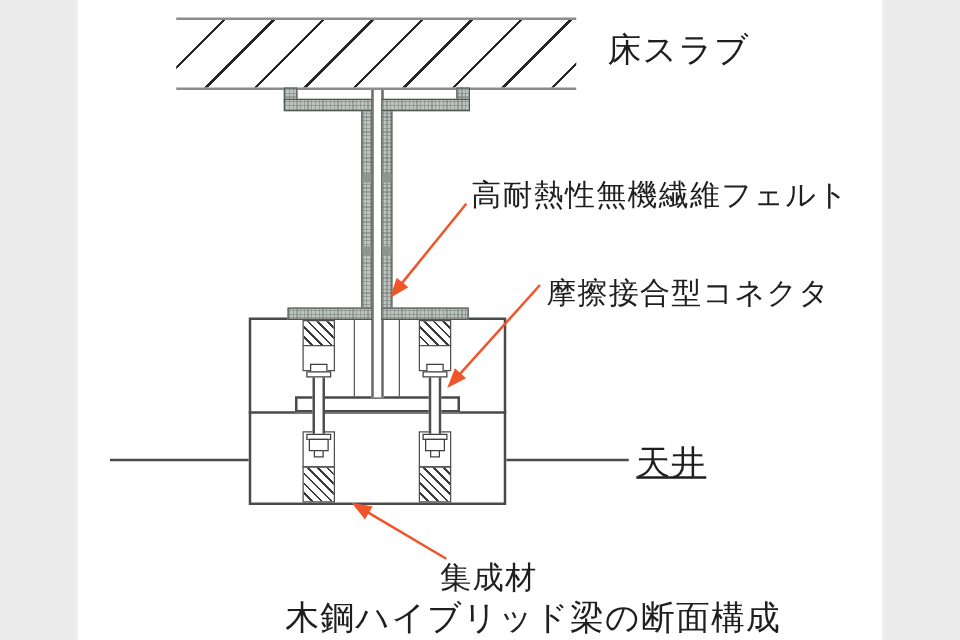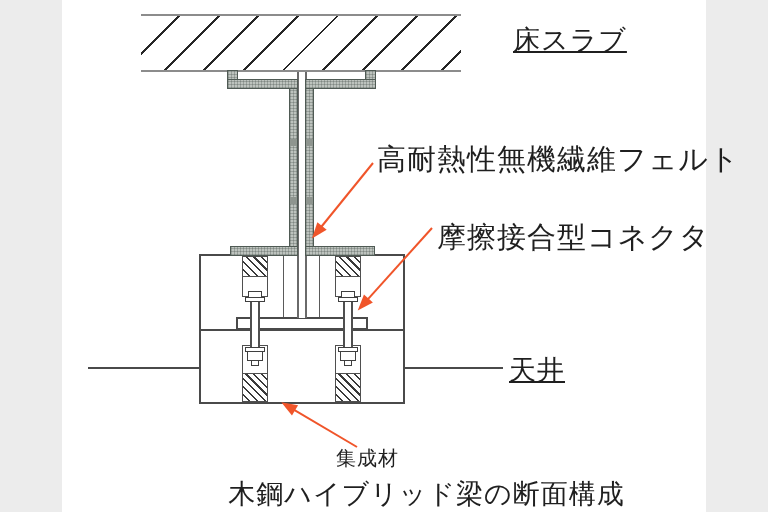--- a/index.html
+++ b/index.html
@@ -46,21 +46,21 @@
     border-left:2px solid #4f4f4f;border-right:2px solid #4f4f4f;}
   
   .arrow{height:0;transform-origin:0 0;}
   .arrow .line{position:absolute;left:0;top:-1.25px;height:2.5px;background:#f0552a;}
   .arrow .head{position:absolute;top:-6px;width:0;height:0;
     border-top:6px solid transparent;border-bottom:6px solid transparent;
     border-left:16px solid #f0552a;}
   
   .lbl{white-space:nowrap;letter-spacing:1px;color:#1f1f1f;}
   .lbl-lg{font-size:27px;}
-  .lbl-md{font-size:29px;}
+  .lbl-md{font-size:24px;}
   .caption{left:62px;top:476px;width:729px;text-align:center;font-size:27px;letter-spacing:1px;}
 </style>
 </head>
 <body>
 
 <div class="abs panel"></div>
 
 <div class="abs ceil-line" style="left:88px;top:367px;width:111px;"></div>
 <div class="abs ceil-line" style="left:405px;top:367px;width:98px;"></div>
 
@@ -117,18 +117,18 @@
 </div>
 <div class="abs arrow" style="left:432px;top:228px;width:111px;transform:rotate(132deg);">
   <div class="line" style="width:97px;"></div>
     <div class="head" style="left:95px;"></div>
 </div>
 <div class="abs arrow" style="left:357px;top:447px;width:88px;transform:rotate(-149.4deg);">
   <div class="line" style="width:74px;"></div>
     <div class="head" style="left:72px;"></div>
 </div>
 
-<div class="abs lbl lbl-lg" style="left:513px;top:22px;text-decoration:underline;">床スラブ</div>
+<div class="abs lbl lbl-lg" style="left:486px;top:22px;">床スラブ</div>
 <div class="abs lbl lbl-md" style="left:377px;top:140px;">高耐熱性無機繊維フェルト</div>
 <div class="abs lbl lbl-md" style="left:437px;top:218px;">摩擦接合型コネクタ</div>
 <div class="abs lbl lbl-lg" style="left:509px;top:352px;text-decoration:underline;">天井</div>
-<div class="abs lbl" style="left:336px;top:445px;font-size:20px;">集成材</div>
+<div class="abs lbl" style="left:352px;top:445px;font-size:25px;">集成材</div>
 <div class="abs caption">木鋼ハイブリッド梁の断面構成</div>
 
 </body></html>

